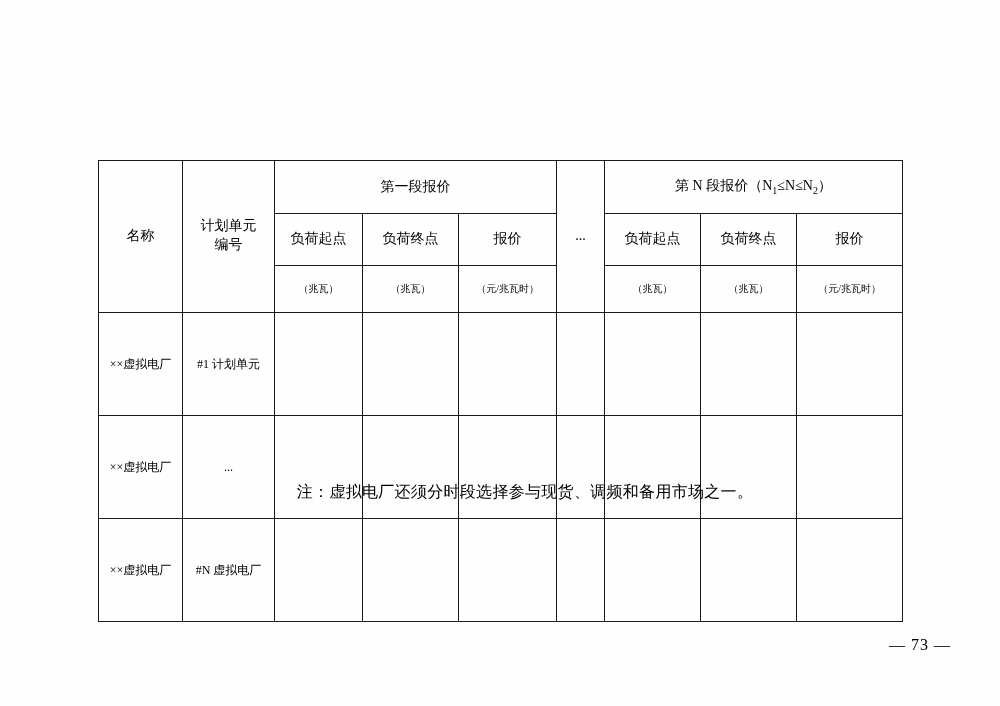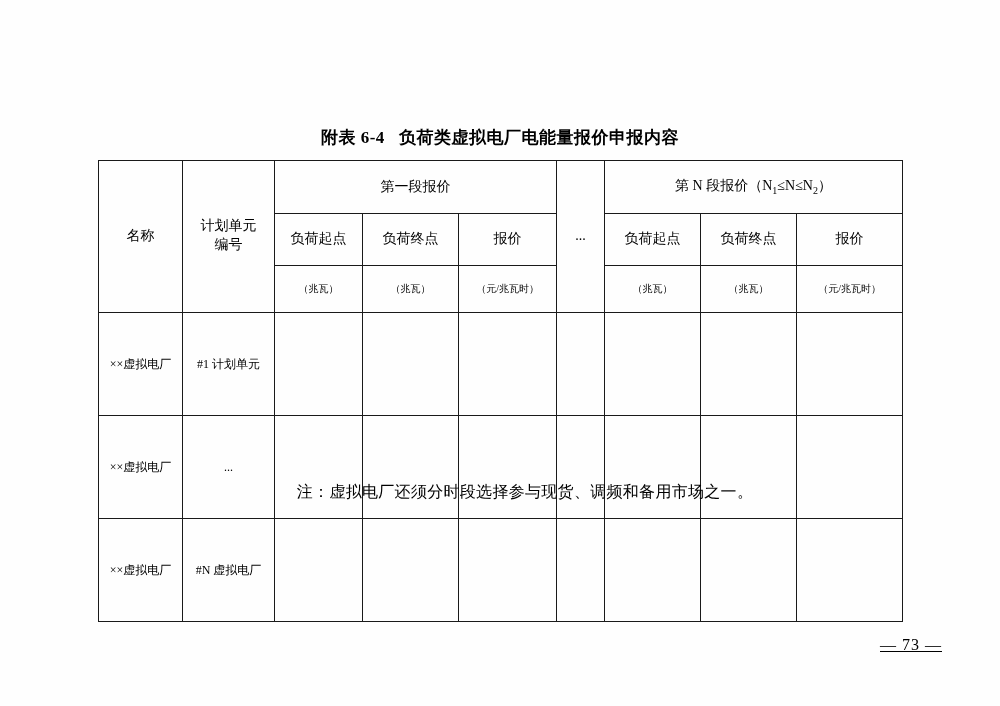--- a/index.html
+++ b/index.html
@@ -79,44 +79,38 @@
     left: 0;
     top: 482px;
     width: 1000px;
     text-align: center;
     font-size: 16px;
     letter-spacing: 0.3px;
     padding-left: 25px;
   }
   .pagenum {
     position: absolute;
-    right: 58px;
+    right: 49px;
     top: 636px;
     font-size: 16px;
     letter-spacing: 1px;
-    text-decoration: underline;
   }
   sub {
     font-size: 10px;
     vertical-align: sub;
   }
   .ellipsis-col {
     width: 48px;
   }
 </style>
 </head>
 <body>
 
 <div class="page">
 
-  <div class="title">
-    <span class="num">附表 6-4</span>
-    &nbsp;
-    <span>负荷类虚拟电厂电能量报价申报内容</span>
-  </div>
 
   <table class="main">
     <colgroup>
       <col style="width:84px">
       <col style="width:92px">
       <col style="width:88px">
       <col style="width:96px">
       <col style="width:98px">
       <col style="width:48px">
       <col style="width:96px">

